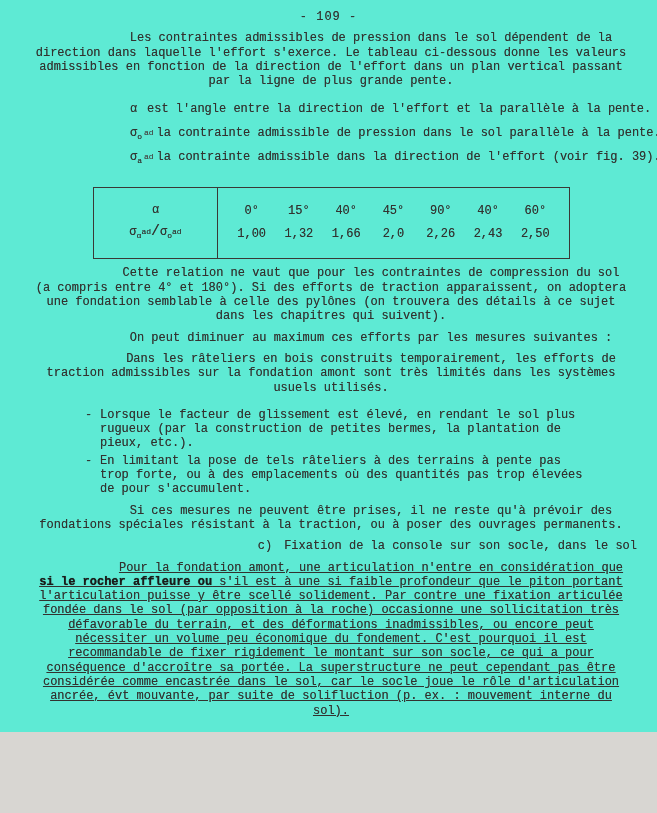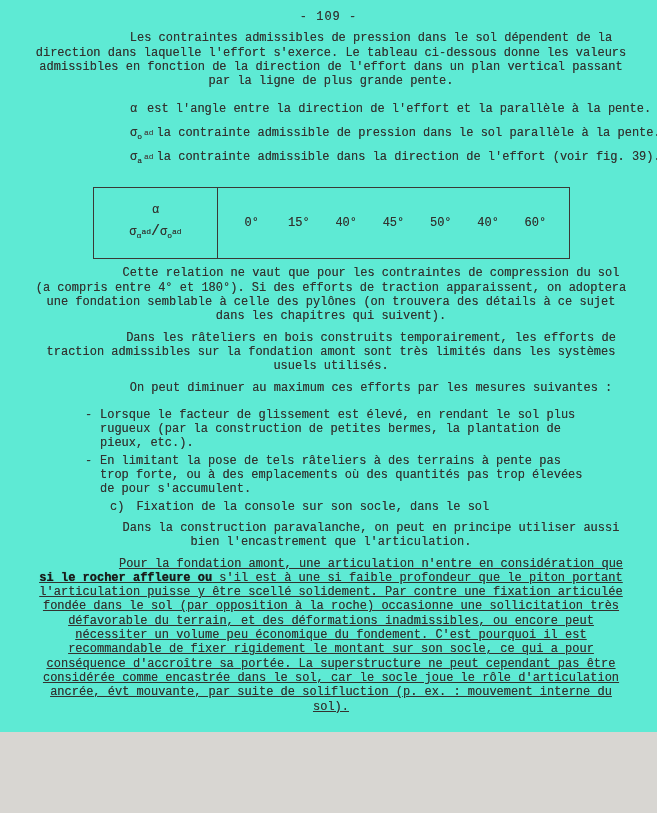--- a/index.html
+++ b/index.html
@@ -104,20 +104,21 @@
     margin-bottom: 3px;
   }
   .bullet-marker { width: 15px; flex: 0 0 15px; }
   .bullet-text { flex: 1; }
 
   .para-si { margin-top: 9px; }
 
   .heading-c {
     margin-left: 85px;
     white-space: nowrap;
+    text-align: right;
   }
   .heading-c .marker { margin-right: 12px; }
 
   .para-construction { margin-top: 13px; }
   .para-fondation    { margin-top: 8px; text-decoration: underline; }
   .bold-seg { font-weight: bold; color: #1c1b19; text-shadow: 0 0 0.7px rgba(0,0,0,0.8); }
 </style>
 </head>
 <body>
 
@@ -145,47 +146,56 @@
       <div class="label-col">
         <div class="lbl">α</div>
         <div class="lbl"><span>σ</span><sub>α</sub><span class="sm">ad</span><span class="slash">/</span><span>σ</span><sub>o</sub><span class="sm">ad</span></div>
       </div>
       <div class="values-col">
         <div class="vrow">
           <span class="cell">0°</span>
           <span class="cell">15°</span>
           <span class="cell">40°</span>
           <span class="cell">45°</span>
-          <span class="cell">50°</span>
+          <span class="cell">90°</span>
           <span class="cell">40°</span>
           <span class="cell">60°</span>
         </div>
+        <div class="vrow">
+          <span class="cell">1,00</span>
+          <span class="cell">1,32</span>
+          <span class="cell">1,66</span>
+          <span class="cell">2,0</span>
+          <span class="cell">2,26</span>
+          <span class="cell">2,43</span>
+          <span class="cell">2,50</span>
+        </div>
       </div>
     </div>
 
     <p class="para para-relation">Cette relation ne vaut que pour les contraintes de compression du sol (a compris entre 4° et 180°). Si des efforts de traction apparaissent, on adoptera une fondation semblable à celle des pylônes (on trouvera des détails à ce sujet dans les chapitres qui suivent).</p>
 
+    <p class="para para-mesures">On peut diminuer au maximum ces efforts par les mesures suivantes :</p>
+
     <p class="para para-rateliers">Dans les râteliers en bois construits temporairement, les efforts de traction admissibles sur la fondation amont sont très limités dans les systèmes usuels utilisés.</p>
-
-    <p class="para para-mesures">On peut diminuer au maximum ces efforts par les mesures suivantes :</p>
 
     <div class="bullet-list">
       <div class="bullet-item">
         <span class="bullet-marker">-</span>
         <span class="bullet-text">Lorsque le facteur de glissement est élevé, en rendant le sol plus rugueux (par la construction de petites bermes, la plantation de pieux, etc.).</span>
       </div>
       <div class="bullet-item">
         <span class="bullet-marker">-</span>
         <span class="bullet-text">En limitant la pose de tels râteliers à des terrains à pente pas trop forte, ou à des emplacements où des quantités pas trop élevées de pour s'accumulent.</span>
       </div>
     </div>
 
+    <p class="para para-si">Si ces mesures ne peuvent être prises, il ne reste qu'à prévoir des fondations spéciales résistant à la traction, ou à poser des ouvrages permanents.</p>
 
     <div class="heading-c">
       <span class="marker">c)</span><span>Fixation de la console sur son socle, dans le sol</span>
     </div>
 
-    <p class="para para-construction">Dans la construction paravalanche, on peut en principe utiliser aussi bien l'encastrement que l'articulation.</p>
 
     <p class="para para-fondation"><span>Pour la fondation amont, une articulation n'entre en considération que </span><span class="bold-seg">si le rocher affleure ou</span><span>  s'il est à une si faible profondeur que le piton portant l'articulation puisse y être scellé solidement. Par contre une fixation articulée fondée dans le sol (par opposition à la roche) occasionne une sollicitation très défavorable du terrain, et des déformations inadmissibles, ou encore peut nécessiter un volume peu économique du fondement. C'est pourquoi il est recommandable de fixer rigidement le montant sur son socle, ce qui a pour conséquence d'accroître sa portée. La superstructure ne peut cependant pas être considérée comme encastrée dans le sol, car le socle joue le rôle d'articulation ancrée, évt mouvante, par suite de solifluction (p. ex. : mouvement interne du sol).</span></p>
 
   </div>
 </div>
 
 </body></html>

